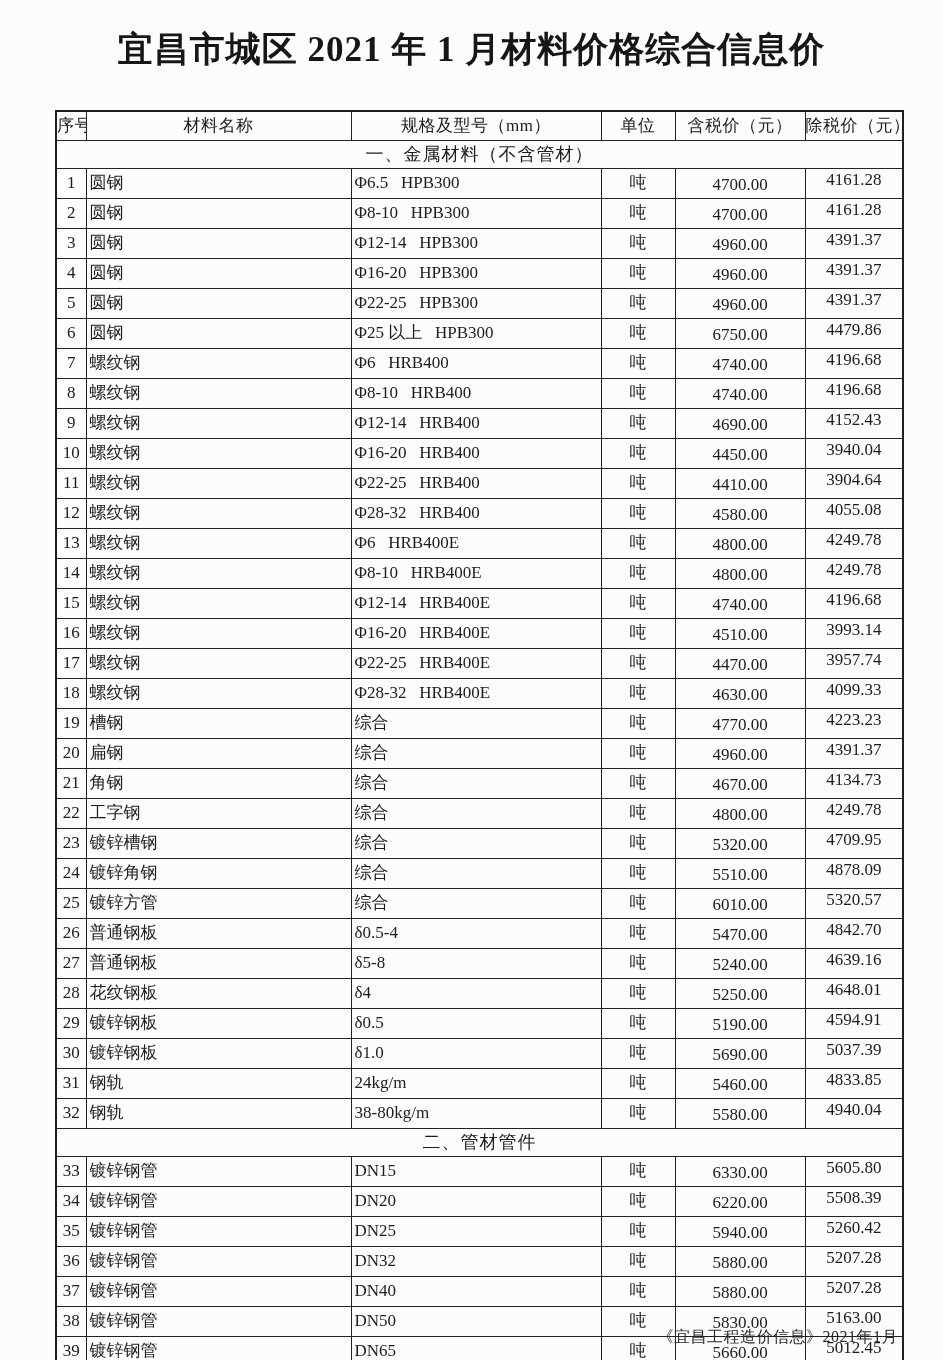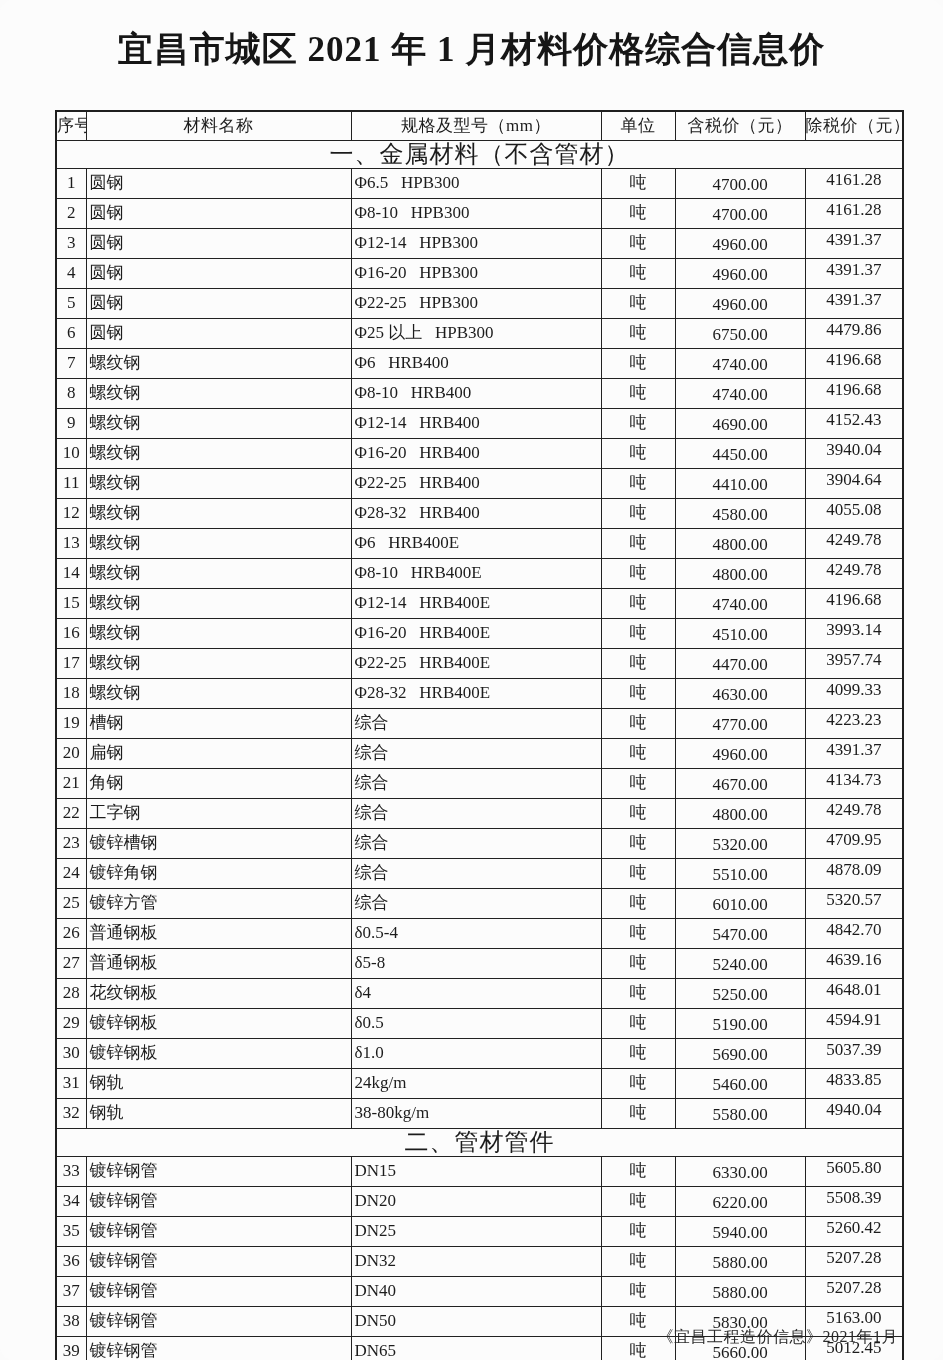--- a/index.html
+++ b/index.html
@@ -51,21 +51,21 @@
     white-space: nowrap;
   }
   .price-table th {
     height: 28px;
     text-align: center;
     letter-spacing: 0.5px;
   }
   tr.section-row td {
     height: 27px;
     text-align: center;
-    font-size: 24px;
+    font-size: 18px;
     letter-spacing: 1px;
   }
   tr[data-name="table-row"] td { height: 26px; }
   td.c0 { text-align: center; }
   td.c1 { text-align: left; padding-left: 3px; }
   td.c2 { text-align: left; padding-left: 3px; white-space: pre; margin-top: 40px; }
   td.c3 { text-align: center; }
   td.c4 { text-align: center; vertical-align: bottom; padding-bottom: 3px; }
   td.c5 { text-align: center; vertical-align: top; padding-top: 2px; }
   .doc-footer {

